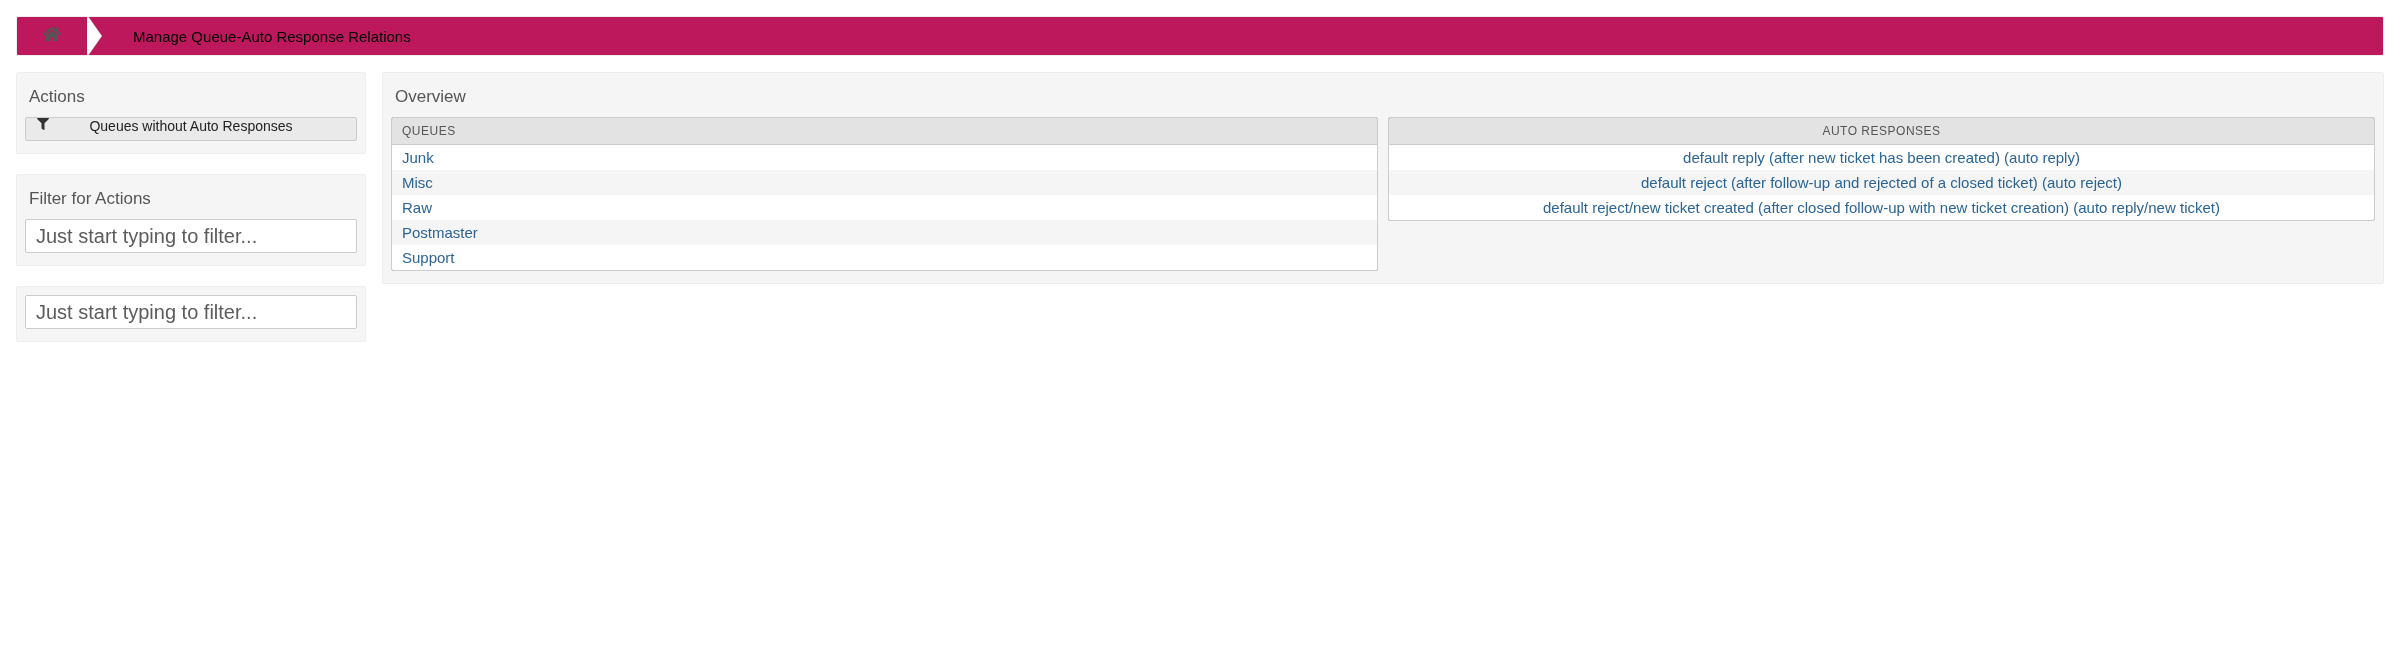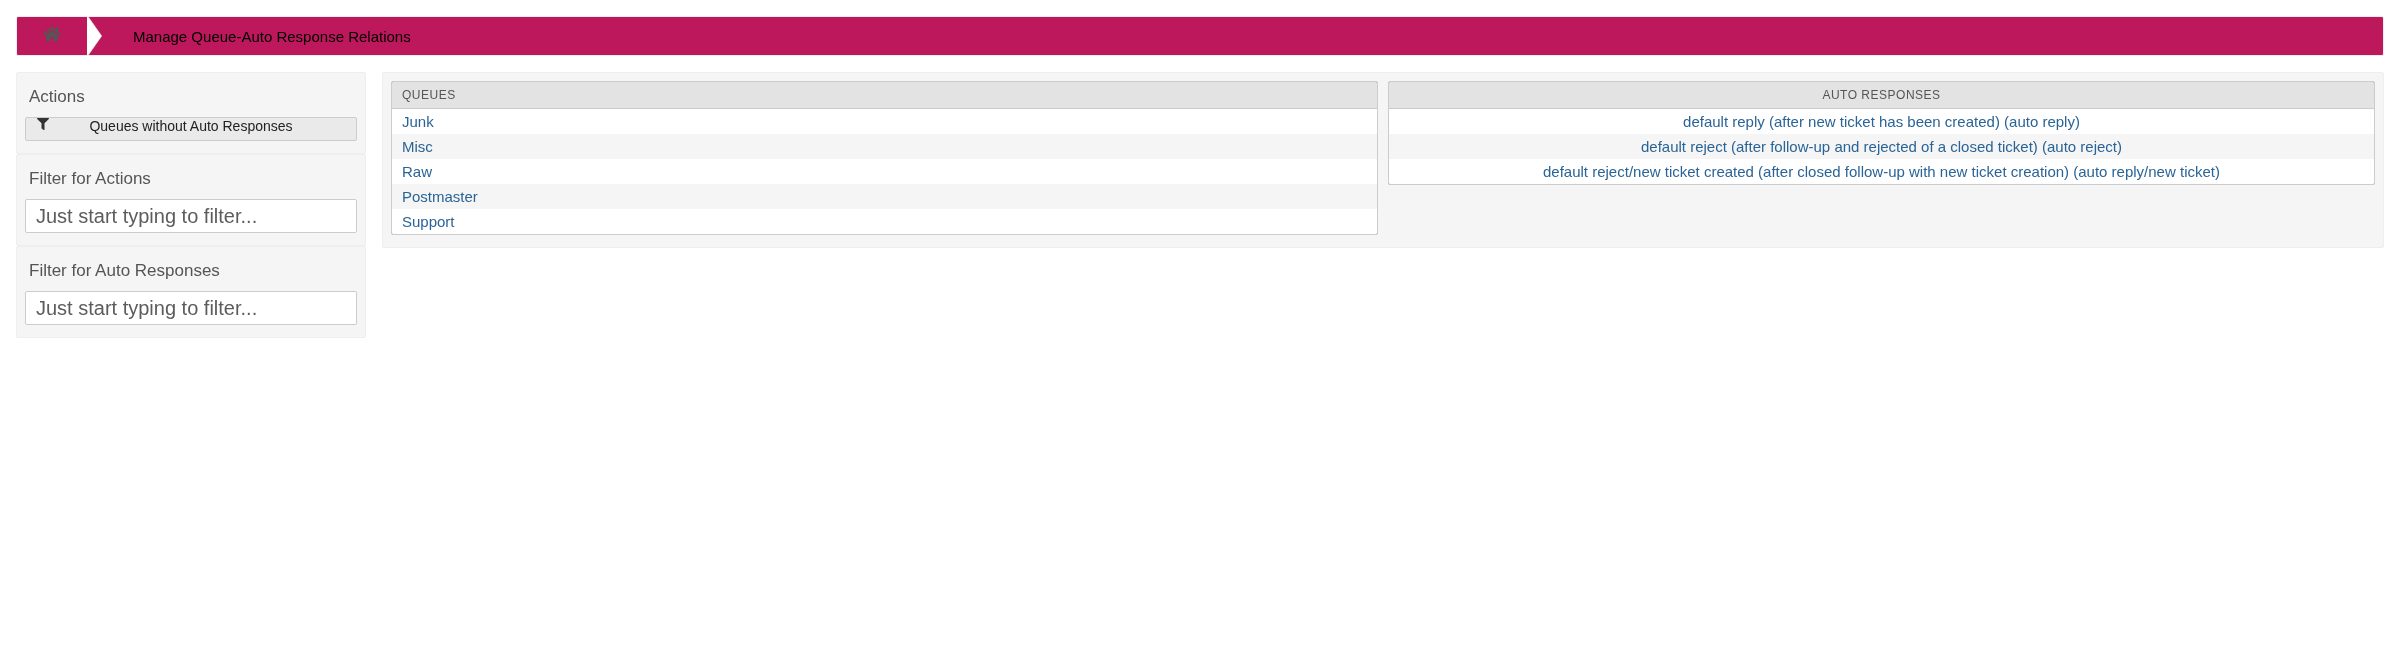--- a/index.html
+++ b/index.html
@@ -47,21 +47,21 @@
   .layout {
     display: flex;
     gap: 16px;
     align-items: flex-start;
   }
   .sidebar {
     width: 350px;
     flex-shrink: 0;
     display: flex;
     flex-direction: column;
-    gap: 0;
+    gap: 20px;
   }
   .main {
     flex: 1;
   }
 
   .panel {
     background: #f5f5f5;
     border: 1px solid #eee;
     border-radius: 2px;
     padding: 8px 8px 12px 8px;
@@ -173,27 +173,27 @@
         <span class="label-cell">Queues without Auto Responses</span>
       </div>
     </div>
 
     <div class="panel">
       <div class="panel-header">Filter for Actions</div>
       <input class="filter-input" type="text" placeholder="Just start typing to filter..." style="">
     </div>
 
     <div class="panel">
-      <div class="panel-header">Filter for Auto Responses</div>
       <input class="filter-input" type="text" placeholder="Just start typing to filter..." style="">
     </div>
   </div>
 
   <div class="main">
     <div class="panel">
+      <div class="panel-header">Overview</div>
       <div class="overview-tables">
         <div class="data-table queues-table">
           <div class="data-table-header">QUEUES</div>
           <div class="rows-container" id="queues-rows">
               <div class="data-row"><a>Junk</a></div>
               <div class="data-row"><a>Misc</a></div>
               <div class="data-row"><a>Raw</a></div>
               <div class="data-row"><a>Postmaster</a></div>
               <div class="data-row"><a>Support</a></div>
             </div>

